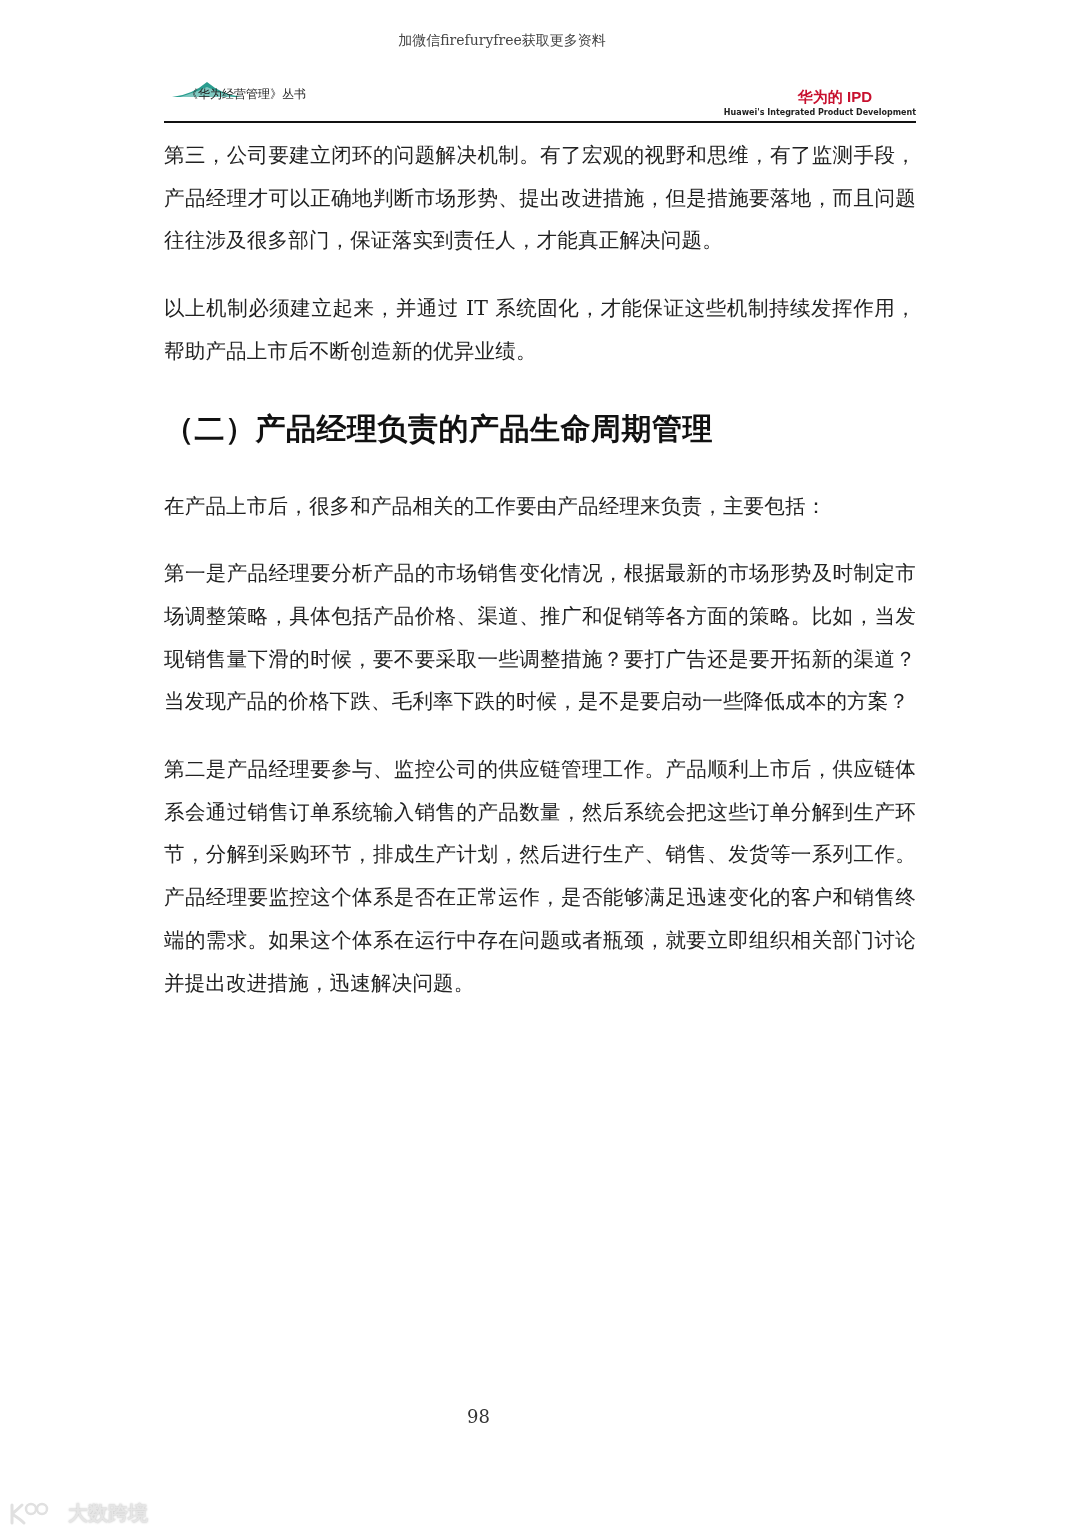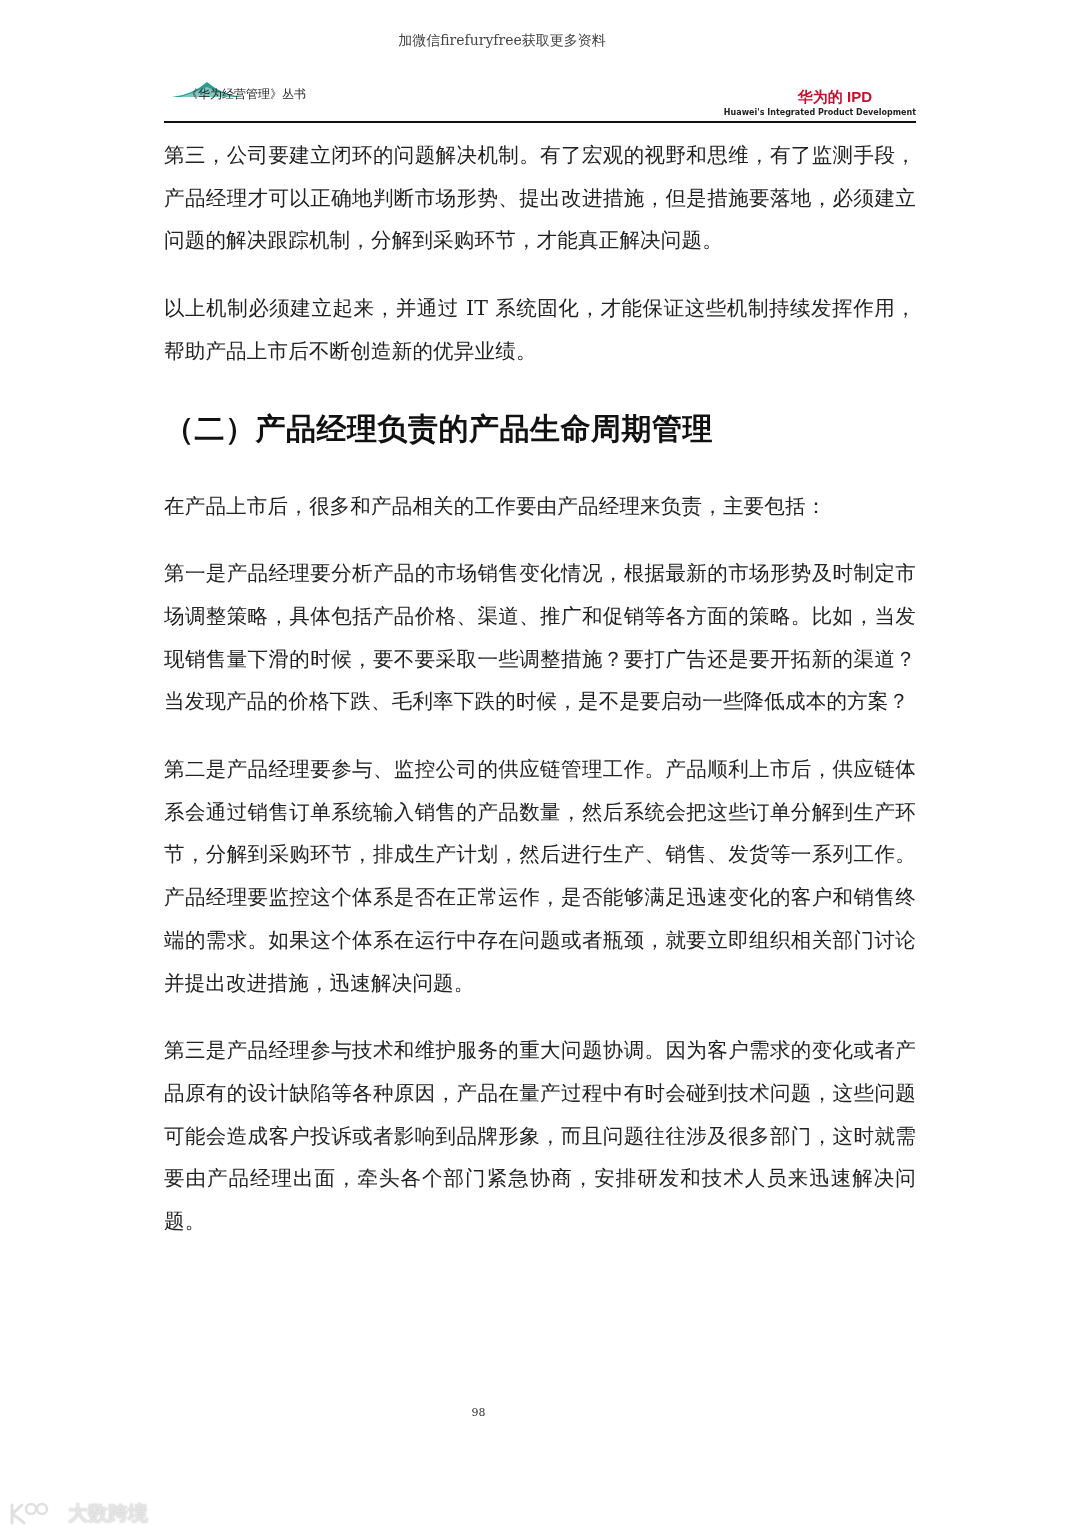--- a/index.html
+++ b/index.html
@@ -95,21 +95,21 @@
       line-height: 40px;
       color: #111111;
       letter-spacing: 0.5px;
     }
     .page-number {
       position: absolute;
       top: 1406px;
       left: 0;
       width: 957px;
       text-align: center;
-      font-size: 11px;
+      font-size: 18px;
       color: #333333;
     }
     .watermark {
       position: absolute;
       left: 8px;
       top: 1500px;
       display: flex;
       align-items: center;
       gap: 18px;
       color: #e6e6e6;
@@ -133,27 +133,26 @@
     <path d="M0 17 Q20 15 35 2 Q50 15 70 17 Z" fill="#2a9d8f"></path>
     <path d="M8 17 Q24 12 35 7 Q46 12 62 17 Z" fill="#7fc8c0"></path>
   </svg>
   <div class="header-series">《华为经营管理》丛书</div>
   <div class="header-brand">华为的 IPD</div>
   <div class="header-subtitle">Huawei's Integrated Product Development</div>
   <div class="header-rule"></div>
 </div>
 
 <div class="content">
-  <p class="para" style="margin-bottom:25px;">第三，公司要建立闭环的问题解决机制。有了宏观的视野和思维，有了监测手段，产品经理才可以正确地判断市场形势、提出改进措施，但是措施要落地，必须建立问题的解决跟踪机制，分解到采购环节，才能真正解决问题。</p>
+  <p class="para" style="margin-bottom:25px;">第三，公司要建立闭环的问题解决机制。有了宏观的视野和思维，有了监测手段，产品经理才可以正确地判断市场形势、提出改进措施，但是措施要落地，而且问题往往涉及很多部门，保证落实到责任人，才能真正解决问题。</p>
   <p class="para" style="margin-bottom:36px;">以上机制必须建立起来，并通过 IT 系统固化，才能保证这些机制持续发挥作用，帮助产品上市后不断创造新的优异业绩。</p>
   <h2 class="section-heading" style="margin-bottom:36px;">（二）产品经理负责的产品生命周期管理</h2>
   <p class="para" style="margin-bottom:25px;">在产品上市后，很多和产品相关的工作要由产品经理来负责，主要包括：</p>
   <p class="para" style="margin-bottom:25px;">第一是产品经理要分析产品的市场销售变化情况，根据最新的市场形势及时制定市场调整策略，具体包括产品价格、渠道、推广和促销等各方面的策略。比如，当发现销售量下滑的时候，要不要采取一些调整措施？要打广告还是要开拓新的渠道？当发现产品的价格下跌、毛利率下跌的时候，是不是要启动一些降低成本的方案？</p>
   <p class="para" style="margin-bottom:25px;">第二是产品经理要参与、监控公司的供应链管理工作。产品顺利上市后，供应链体系会通过销售订单系统输入销售的产品数量，然后系统会把这些订单分解到生产环节，分解到采购环节，排成生产计划，然后进行生产、销售、发货等一系列工作。产品经理要监控这个体系是否在正常运作，是否能够满足迅速变化的客户和销售终端的需求。如果这个体系在运行中存在问题或者瓶颈，就要立即组织相关部门讨论并提出改进措施，迅速解决问题。</p>
-  <p class="para" style="margin-bottom:25px;">第三是产品经理参与技术和维护服务的重大问题协调。因为客户需求的变化或者产品原有的设计缺陷等各种原因，产品在量产过程中有时会碰到技术问题，这些问题可能会造成客户投诉或者影响到品牌形象，而且问题往往涉及很多部门，这时就需要由产品经理出面，牵头各个部门紧急协商，安排研发和技术人员来迅速解决问题。</p>
 </div>
 
 <div class="page-number">98</div>
 
 <div class="watermark">
   <svg class="watermark-logo" viewBox="0 0 42 26">
     <path d="M4 4 L4 22 M4 13 Q10 8 14 4 M4 13 Q12 18 16 22" stroke="#e0e0e0" stroke-width="3" fill="none" stroke-linecap="round"></path>
     <circle cx="23" cy="8" r="5" stroke="#e0e0e0" stroke-width="2.5" fill="none"></circle>
     <circle cx="34" cy="8" r="5" stroke="#e0e0e0" stroke-width="2.5" fill="none"></circle>
   </svg>

